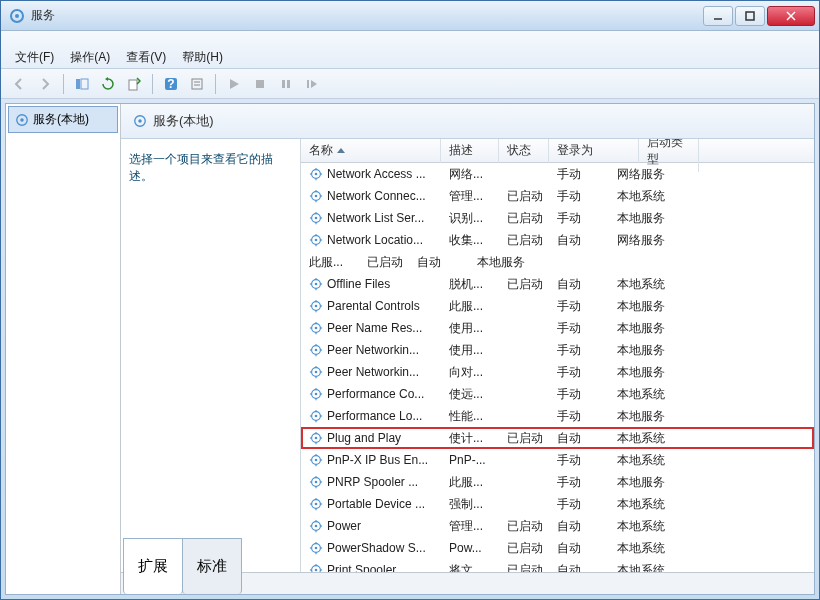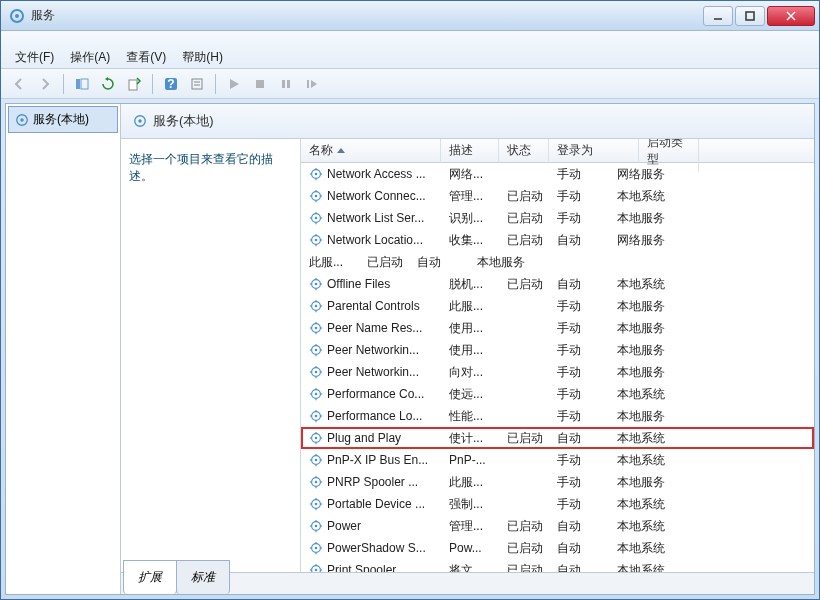--- a/index.html
+++ b/index.html
@@ -39,21 +39,21 @@
 .row { display: flex; align-items: center; height: 22px; padding-left: 4px; cursor: pointer; }
 .row.highlight { outline: 2px solid #d43030; outline-offset: -2px; }
 .cell { padding: 2px 8px 2px 4px; white-space: nowrap; overflow: hidden; text-overflow: ellipsis; color: #222; }
 .cell.name { width: 140px; display: flex; align-items: center; gap: 4px; }
 .cell.desc { width: 58px; }
 .cell.status { width: 50px; }
 .cell.startup { width: 60px; }
 .cell.logon { width: 90px; }
 .gearicon { width: 14px; height: 14px; flex-shrink: 0; }
 .tabs { height: 22px; background: #f0f4f8; display: flex; align-items: flex-end; border-top: 1px solid #c0c8d0; padding-left: 2px; position: absolute; bottom: 0; left: 0; right: 0; }
-.tab { padding: 8px 14px; border: 1px solid #9ab3cc; border-bottom: none; background: #fff; margin-right: -1px; cursor: pointer; border-radius: 0 0 4px 4px; font-size: 12px; font-style: italic; }
+.tab { padding: 18px 14px; border: 1px solid #9ab3cc; border-bottom: none; background: #fff; margin-right: -1px; cursor: pointer; border-radius: 0 0 4px 4px; font-size: 15px; }
 .tab.inactive { background: #e8eef4; }
 .listrows::-webkit-scrollbar { width: 17px; }
 .listrows::-webkit-scrollbar-track { background: #f0f0f0; }
 .listrows::-webkit-scrollbar-thumb { background: linear-gradient(to right, #d8e4f0, #c0d4e8); border: 1px solid #9ab3cc; border-radius: 2px; }
 .listrows::-webkit-scrollbar-button { height: 17px; background: linear-gradient(to bottom, #f5f9fd, #e0e8f0); border: 1px solid #c0c8d0; }
 </style>
 </head>
 <body>
 
 <div class="window">

